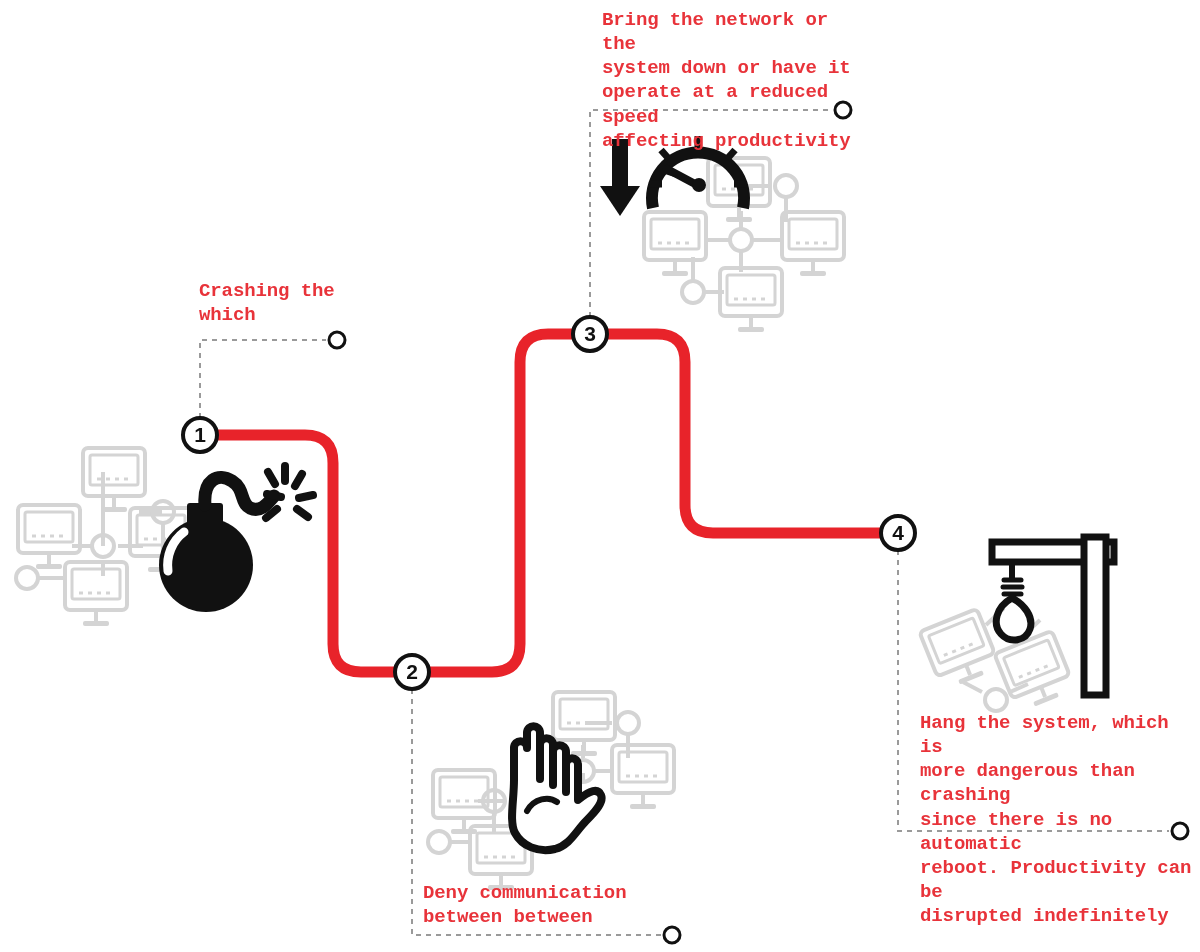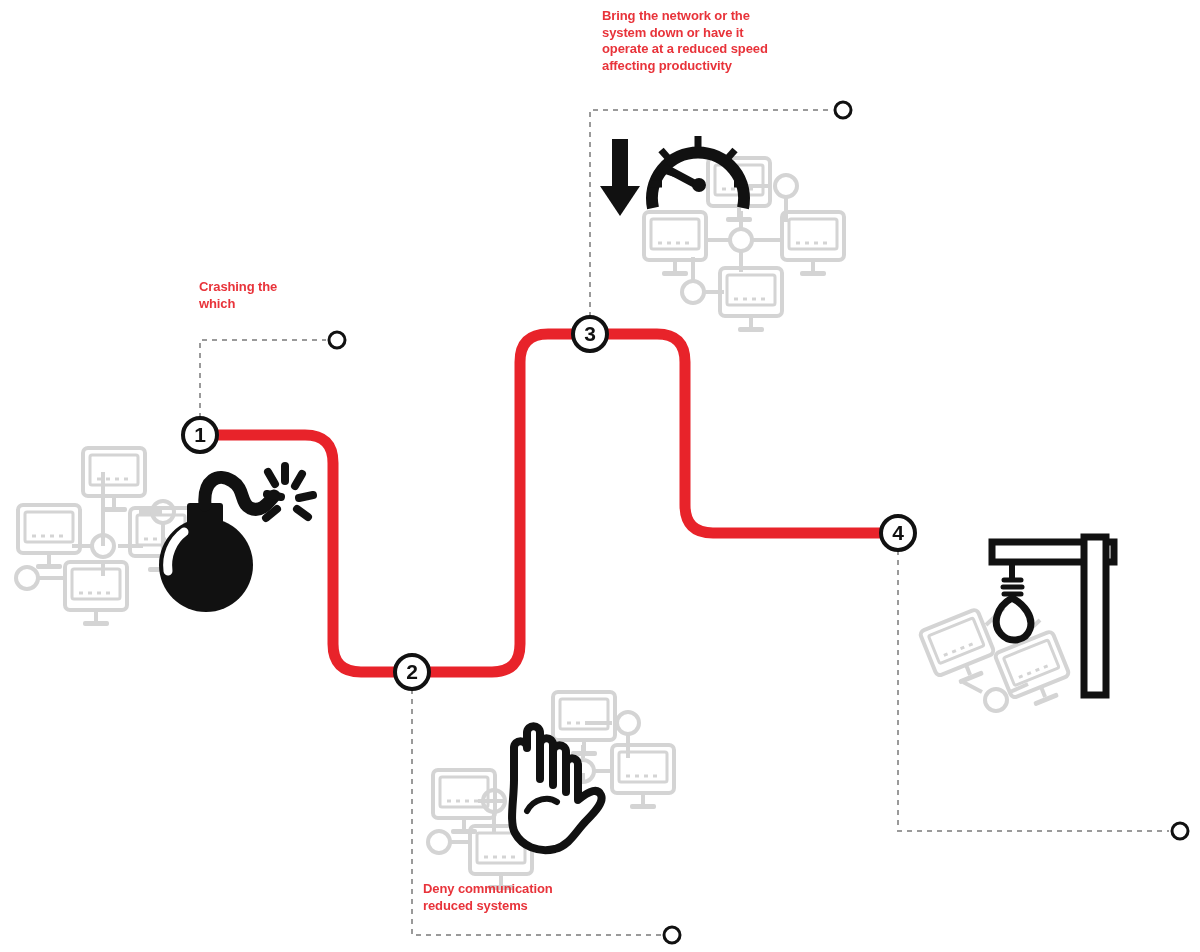--- a/index.html
+++ b/index.html
@@ -21,22 +21,22 @@
   .layer {
     position: absolute;
     left: 0;
     top: 0;
     width: 1200px;
     height: 952px;
   }
   .callout {
     position: absolute;
     color: #E8333A;
-    font-family: Liberation Sans, sans-serif;
-    font-size: 13px;
+    font-family: Liberation Mono, monospace;
+    font-size: 19px;
     font-weight: 700;
     line-height: 1.27;
     letter-spacing: -0.1px;
     white-space: pre-line;
   }
   #callout-1 { left: 199px; top: 279px;  width: 200px; }
   #callout-2 { left: 423px; top: 881px;  width: 270px; }
   #callout-3 { left: 602px; top: 8px;    width: 255px; }
   #callout-4 { left: 920px; top: 711px;  width: 275px; }
   .node-num {
@@ -248,19 +248,24 @@
   </svg>
 
   <div class="node-num" style="left:180px; top:415px;">1</div>
   <div class="node-num" style="left:392px; top:652px;">2</div>
   <div class="node-num" style="left:570px; top:314px;">3</div>
   <div class="node-num" style="left:878px; top:513px;">4</div>
 
   <div class="callout" id="callout-1">Crashing the
 which</div>
   <div class="callout" id="callout-2">Deny communication
-reduced systems</div>
+between between</div>
   <div class="callout" id="callout-3">Bring the network or the
 system down or have it
 operate at a reduced speed
 affecting productivity</div>
+  <div class="callout" id="callout-4">Hang the system, which is
+more dangerous than crashing
+since there is no automatic
+reboot. Productivity can be
+disrupted indefinitely</div>
 
 </div>
 
 </body></html>

